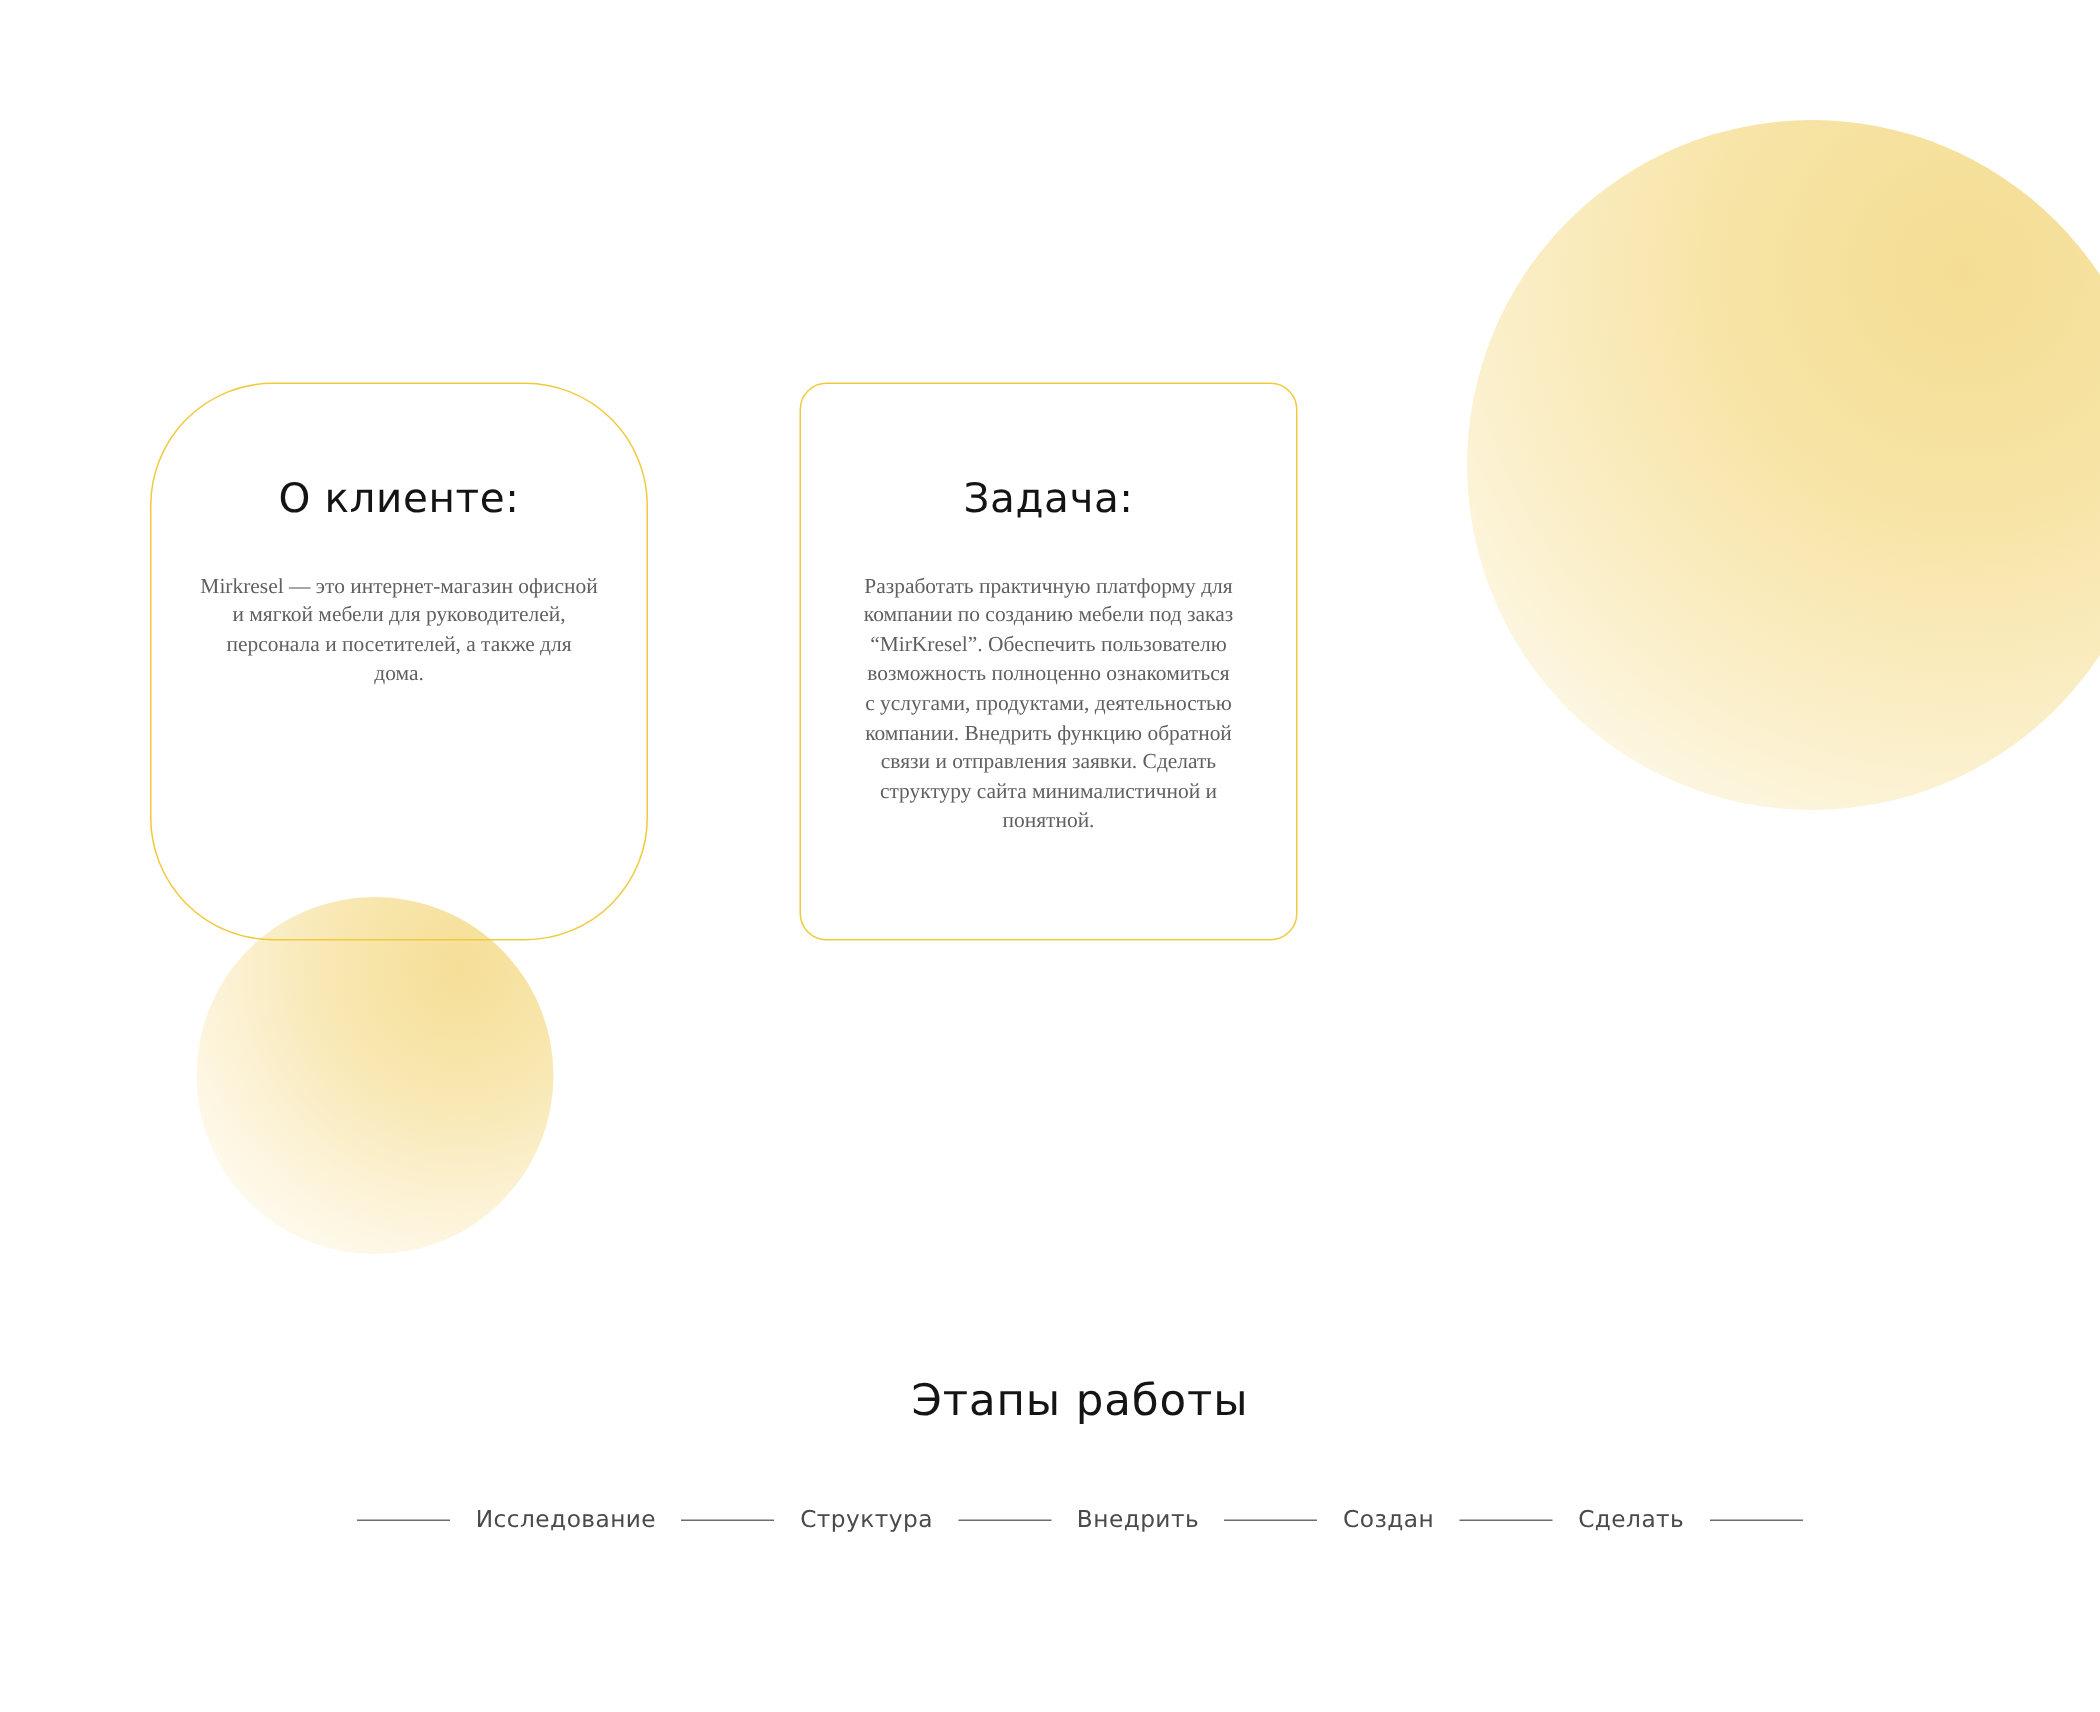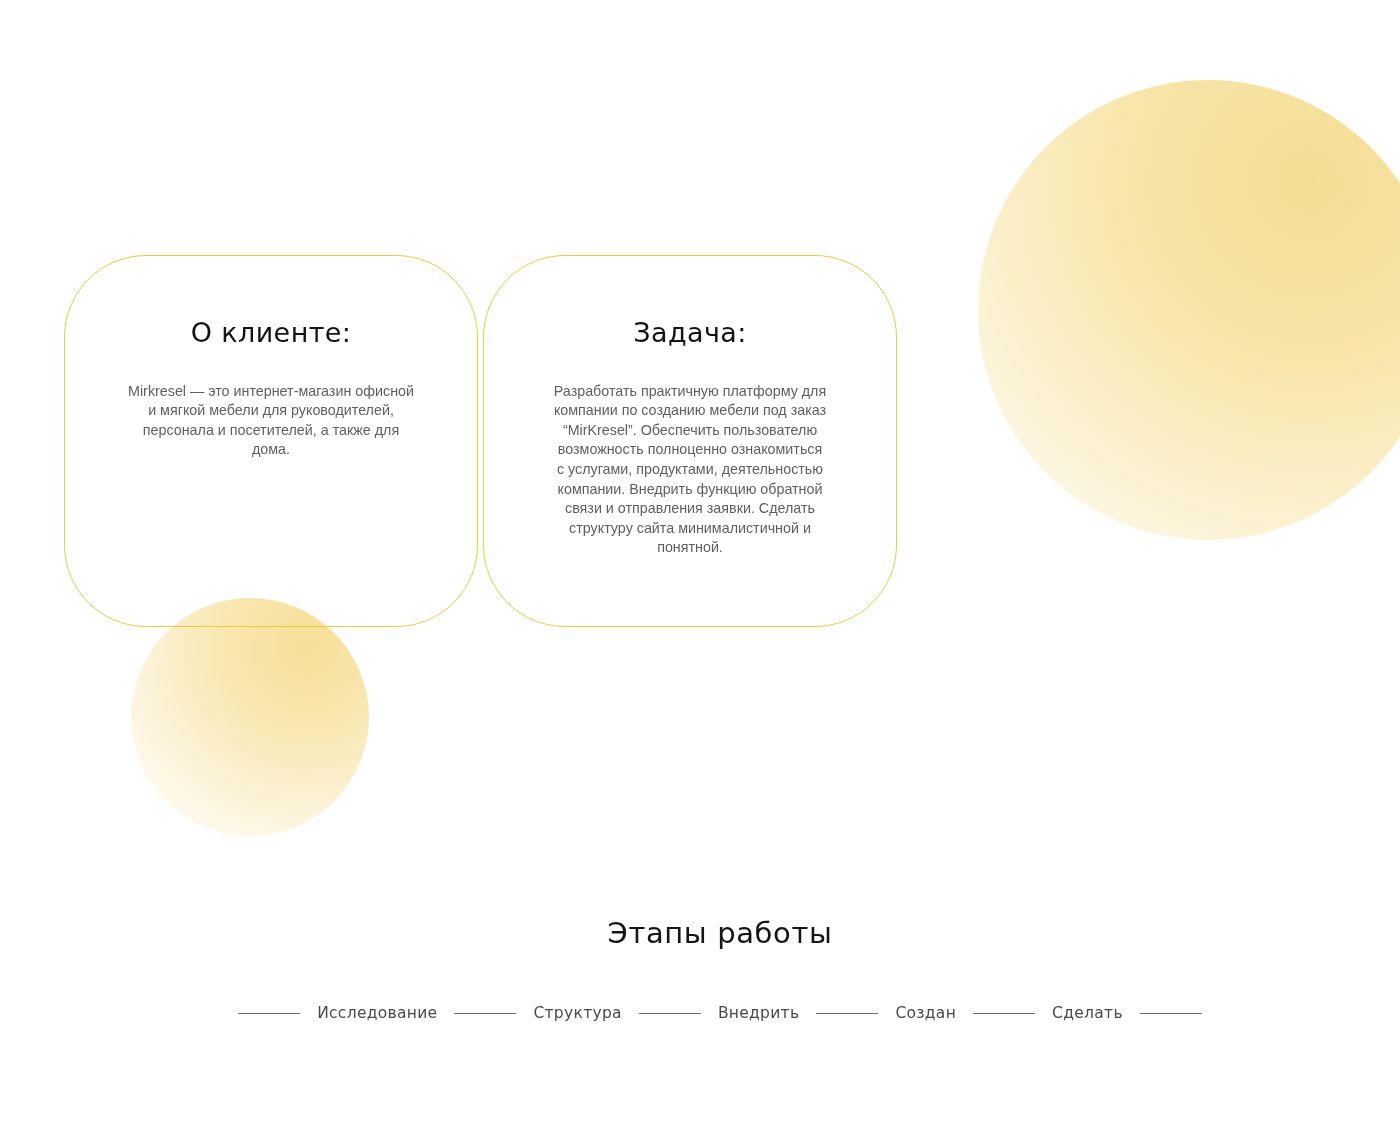--- a/index.html
+++ b/index.html
@@ -53,49 +53,50 @@
     position: absolute;
     top: 255px;
     left: 0;
     width: 1400px;
     height: 375px;
     z-index: 2;
   }
   .info-card {
     position: absolute;
     top: 0;
-    width: 414px;
+    width: 332px;
     height: 372px;
     border: 1px solid #f0c93c;
     border-radius: 82px;
     box-sizing: border-box;
     background: transparent;
+    margin-left: 36px;
   }
   #card-client  { left: 64px;  }
-  #card-task    { left: 483px; }
+  #card-task    { left: 497px; border-radius: 18px; }
   #card-result  { left: 930px; }
 
   .card-inner {
     position: absolute;
     left: 30px;
     right: 30px;
     top: 62px;
     text-align: center;
   }
   .card-title {
     font-family: "DejaVu Sans", "Liberation Sans", sans-serif;
     font-size: 27px;
     font-weight: 400;
     letter-spacing: 0.4px;
     color: #141414;
     margin: 0 0 34px 0;
     line-height: 1.1;
   }
   .card-body {
-    font-family: Liberation Sans, sans-serif;
+    font-family: Liberation Serif, serif;
     font-size: 14.3px;
     line-height: 19.6px;
     color: #5f5f5f;
     margin: 0;
     white-space: pre-line;
   }
 
   
   #stages {
     position: absolute;

